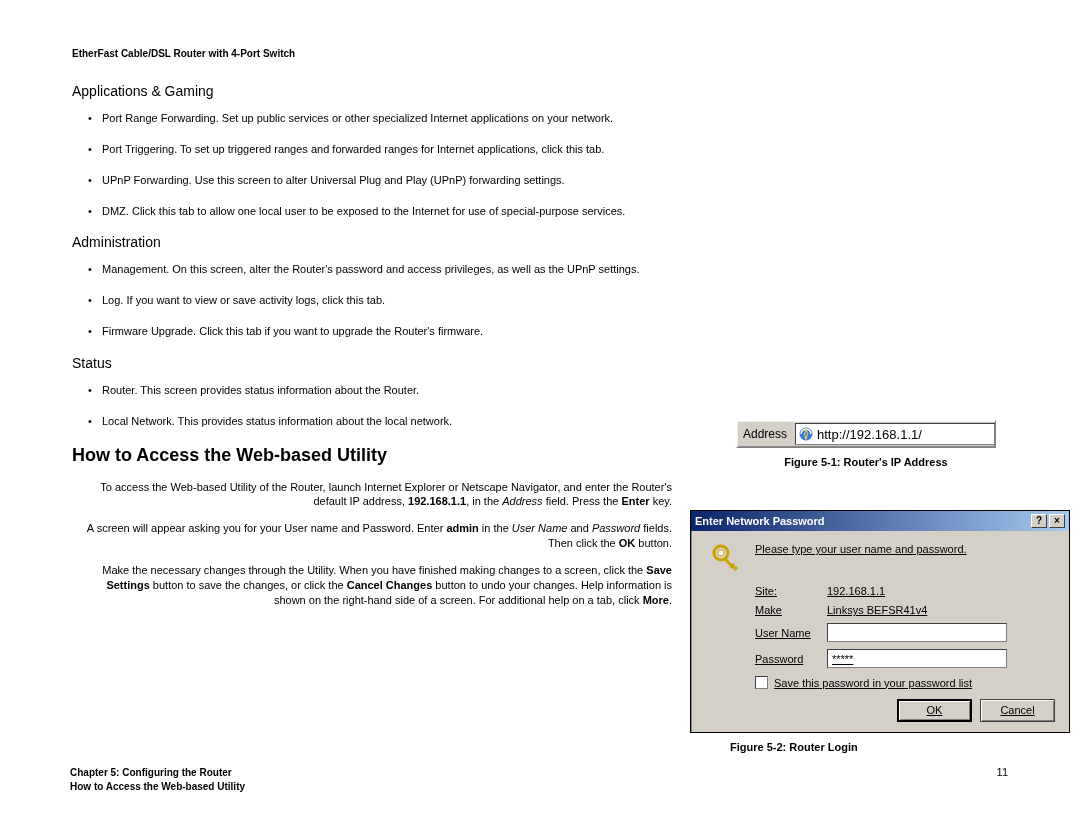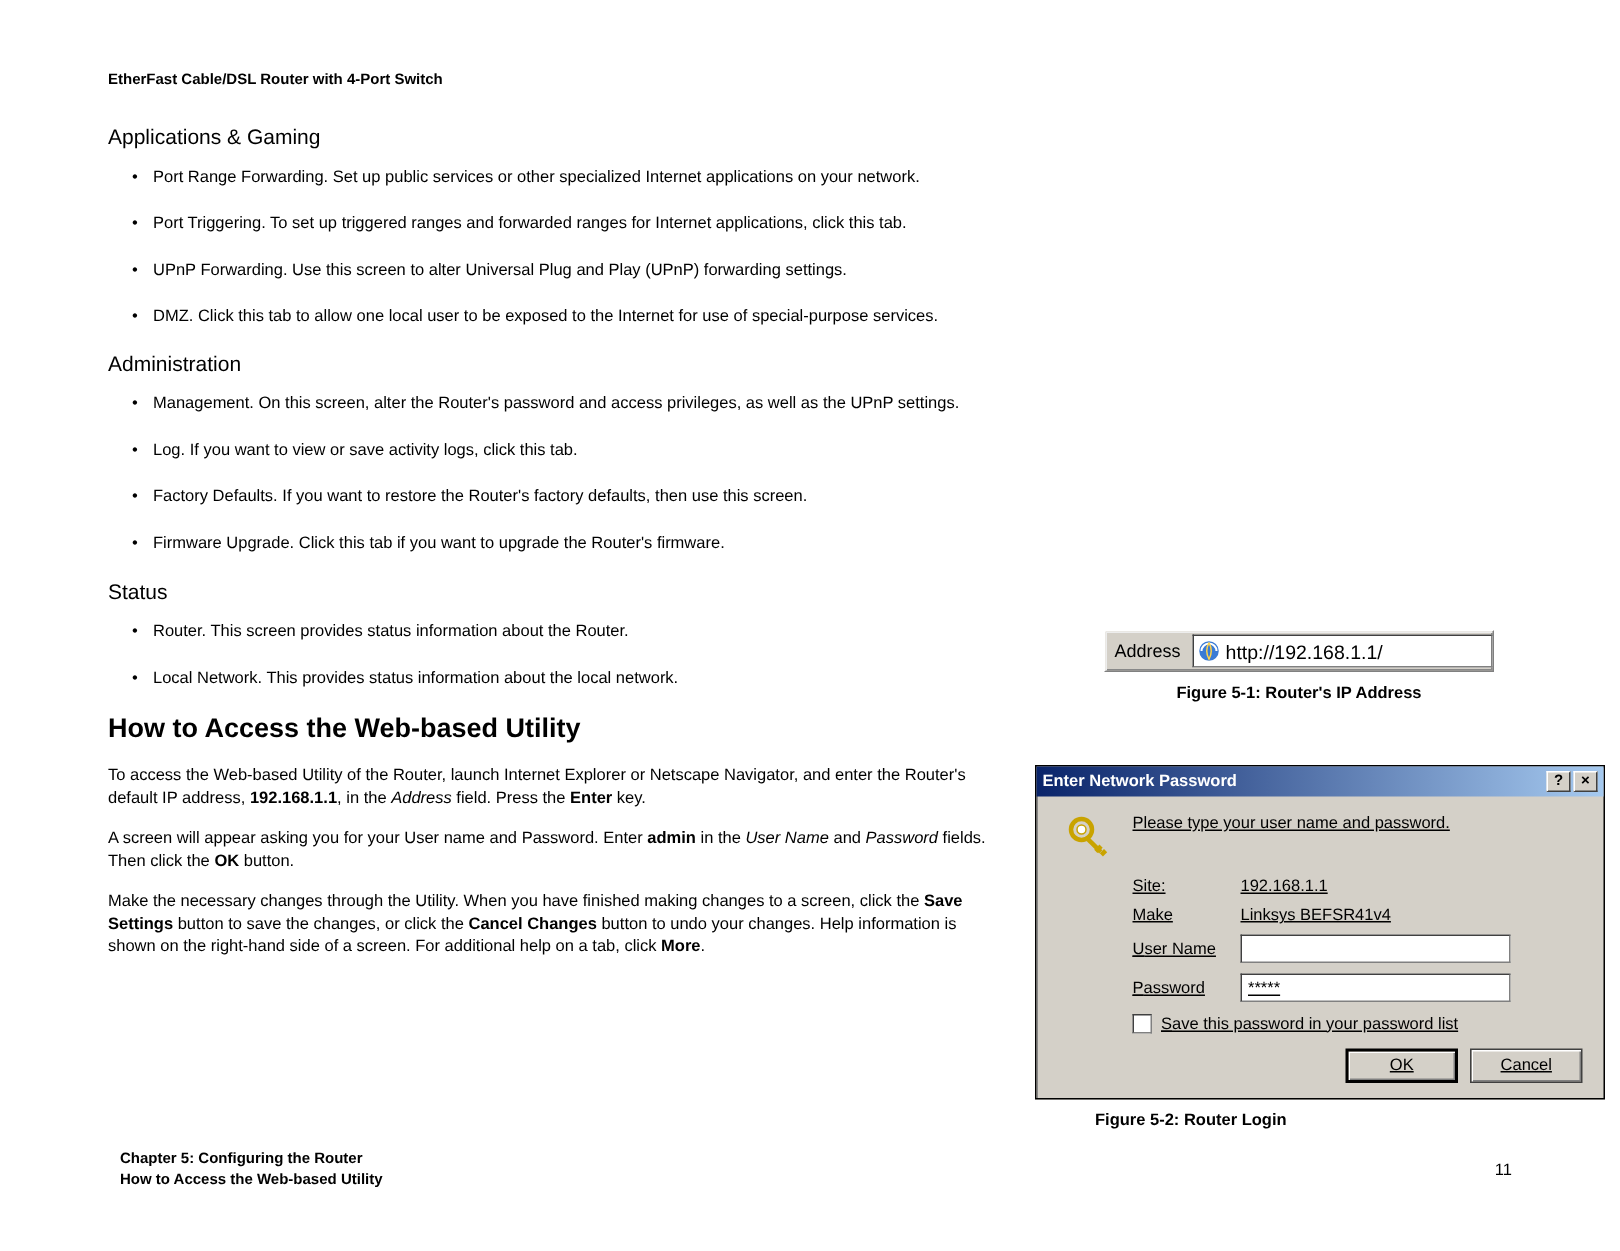--- a/index.html
+++ b/index.html
@@ -46,29 +46,30 @@
   .main-heading {
     font-size: 18px;
     font-weight: bold;
     margin-top: 8px;
     margin-bottom: 14px;
   }
   .body-para {
     width: 600px;
     line-height: 1.35;
     margin-bottom: 12px;
+    text-align: right;
   }
   .footer {
     position: absolute;
-    left: 80px;
+    left: 70px;
     right: 72px;
     bottom: 40px;
     display: flex;
     justify-content: space-between;
-    align-items: center;
+    align-items: flex-start;
   }
   .footer-left {
     font-size: 10px;
     line-height: 1.4;
     font-weight: bold;
   }
   .footer-right {
     font-size: 11px;
   }
   
@@ -250,21 +251,20 @@
     <li>Port Range Forwarding. Set up public services or other specialized Internet applications on your network.</li>
     <li>Port Triggering. To set up triggered ranges and forwarded ranges for Internet applications, click this tab.</li>
     <li>UPnP Forwarding. Use this screen to alter Universal Plug and Play (UPnP) forwarding settings.</li>
     <li>DMZ. Click this tab to allow one local user to be exposed to the Internet for use of special-purpose services.</li>
   </ul>
 
   <div class="section-h3">Administration</div>
   <ul class="bullets">
     <li>Management. On this screen, alter the Router's password and access privileges, as well as the UPnP settings.</li>
     <li>Log. If you want to view or save activity logs, click this tab.</li>
-    <li>Factory Defaults. If you want to restore the Router's factory defaults, then use this screen.</li>
     <li>Firmware Upgrade. Click this tab if you want to upgrade the Router's firmware.</li>
   </ul>
 
   <div class="section-h3">Status</div>
   <ul class="bullets">
     <li>Router. This screen provides status information about the Router.</li>
     <li>Local Network. This provides status information about the local network.</li>
   </ul>
 
   <div class="main-heading">How to Access the Web-based Utility</div>

